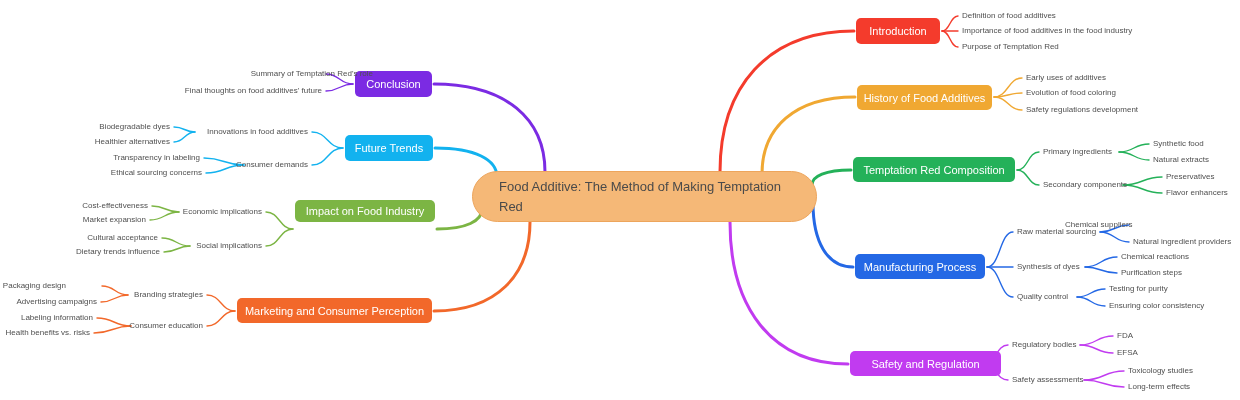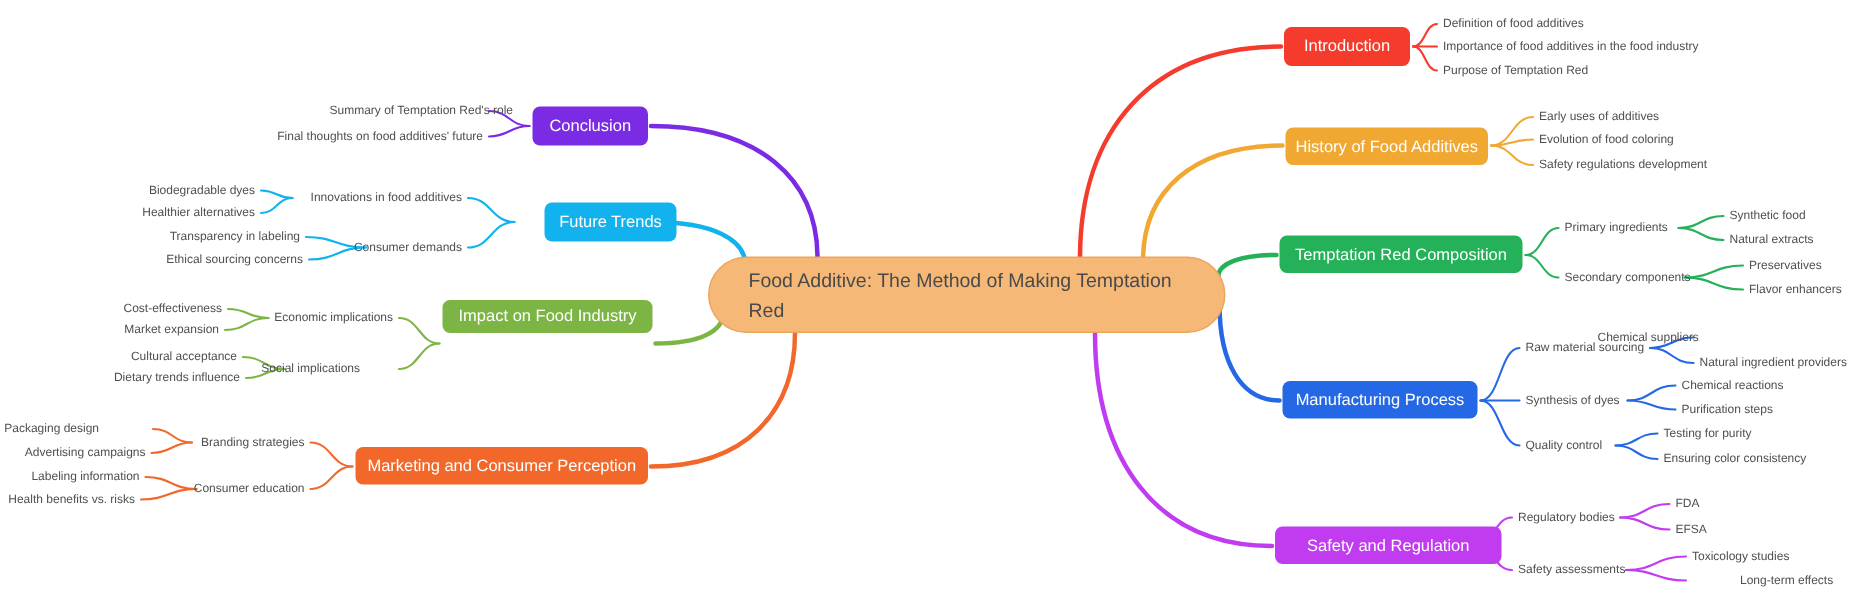--- a/index.html
+++ b/index.html
@@ -110,39 +110,39 @@
   <div class="leaf" style="left:1017px;top:292px;">Quality control</div>
   <div class="leaf" style="left:1109px;top:284px;">Testing for purity</div>
   <div class="leaf" style="left:1109px;top:301px;">Ensuring color consistency</div>
 
   <div class="bnode" style="left: 850px; top: 351px; width: 151px; height: 25px; background: rgb(193, 59, 240);">Safety and Regulation</div>
   <div class="leaf" style="left:1012px;top:340px;">Regulatory bodies</div>
   <div class="leaf" style="left:1117px;top:331px;">FDA</div>
   <div class="leaf" style="left:1117px;top:348px;">EFSA</div>
   <div class="leaf" style="left:1012px;top:375px;">Safety assessments</div>
   <div class="leaf" style="left:1128px;top:366px;">Toxicology studies</div>
-  <div class="leaf" style="left:1160px;top:382px;">Long-term effects</div>
+  <div class="leaf" style="left:1128px;top:382px;">Long-term effects</div>
 
   <div class="bnode" style="left: 355px; top: 71px; width: 77px; height: 26px; background: rgb(123, 43, 227);">Conclusion</div>
-  <div class="leaf l" style="right:898px;top:69px;text-align:right;">Summary of Temptation Red's role</div>
+  <div class="leaf l" style="right:867px;top:69px;text-align:right;">Summary of Temptation Red's role</div>
   <div class="leaf l" style="right:918px;top:86px;margin-left:32px;">Final thoughts on food additives' future</div>
 
-  <div class="bnode" style="left: 363px; top: 135px; width: 88px; height: 26px; background: rgb(18, 178, 239);">Future Trends</div>
+  <div class="bnode" style="left: 345px; top: 135px; width: 88px; height: 26px; background: rgb(18, 178, 239);">Future Trends</div>
   <div class="leaf l" style="right:932px;top:127px;">Innovations in food additives</div>
   <div class="leaf l" style="right:1070px;top:122px;">Biodegradable dyes</div>
   <div class="leaf l" style="right:1070px;top:137px;">Healthier alternatives</div>
   <div class="leaf l" style="right:932px;top:160px;">Consumer demands</div>
   <div class="leaf l" style="right:1040px;top:153px;">Transparency in labeling</div>
   <div class="leaf l" style="right:1038px;top:168px;">Ethical sourcing concerns</div>
 
   <div class="bnode" style="left: 295px; top: 200px; width: 140px; height: 22px; background: rgb(124, 181, 68);">Impact on Food Industry</div>
   <div class="leaf l" style="right:978px;top:207px;">Economic implications</div>
   <div class="leaf l" style="right:1092px;top:201px;">Cost-effectiveness</div>
   <div class="leaf l" style="right:1094px;top:215px;">Market expansion</div>
-  <div class="leaf l" style="right:1000px;top:241px;">Social implications</div>
+  <div class="leaf l" style="right:978px;top:241px;">Social implications</div>
   <div class="leaf l" style="right:1082px;top:233px;">Cultural acceptance</div>
   <div class="leaf l" style="right:1080px;top:247px;">Dietary trends influence</div>
 
   <div class="bnode" style="left: 237px; top: 298px; width: 195px; height: 25px; background: rgb(242, 104, 42);">Marketing and Consumer Perception</div>
   <div class="leaf l" style="right:1037px;top:290px;">Branding strategies</div>
   <div class="leaf l" style="right:1174px;top:281px;">Packaging design</div>
   <div class="leaf l" style="right:1143px;top:297px;">Advertising campaigns</div>
   <div class="leaf l" style="right:1037px;top:321px;">Consumer education</div>
   <div class="leaf l" style="right:1147px;top:313px;">Labeling information</div>
   <div class="leaf l" style="right:1150px;top:328px;">Health benefits vs. risks</div>

